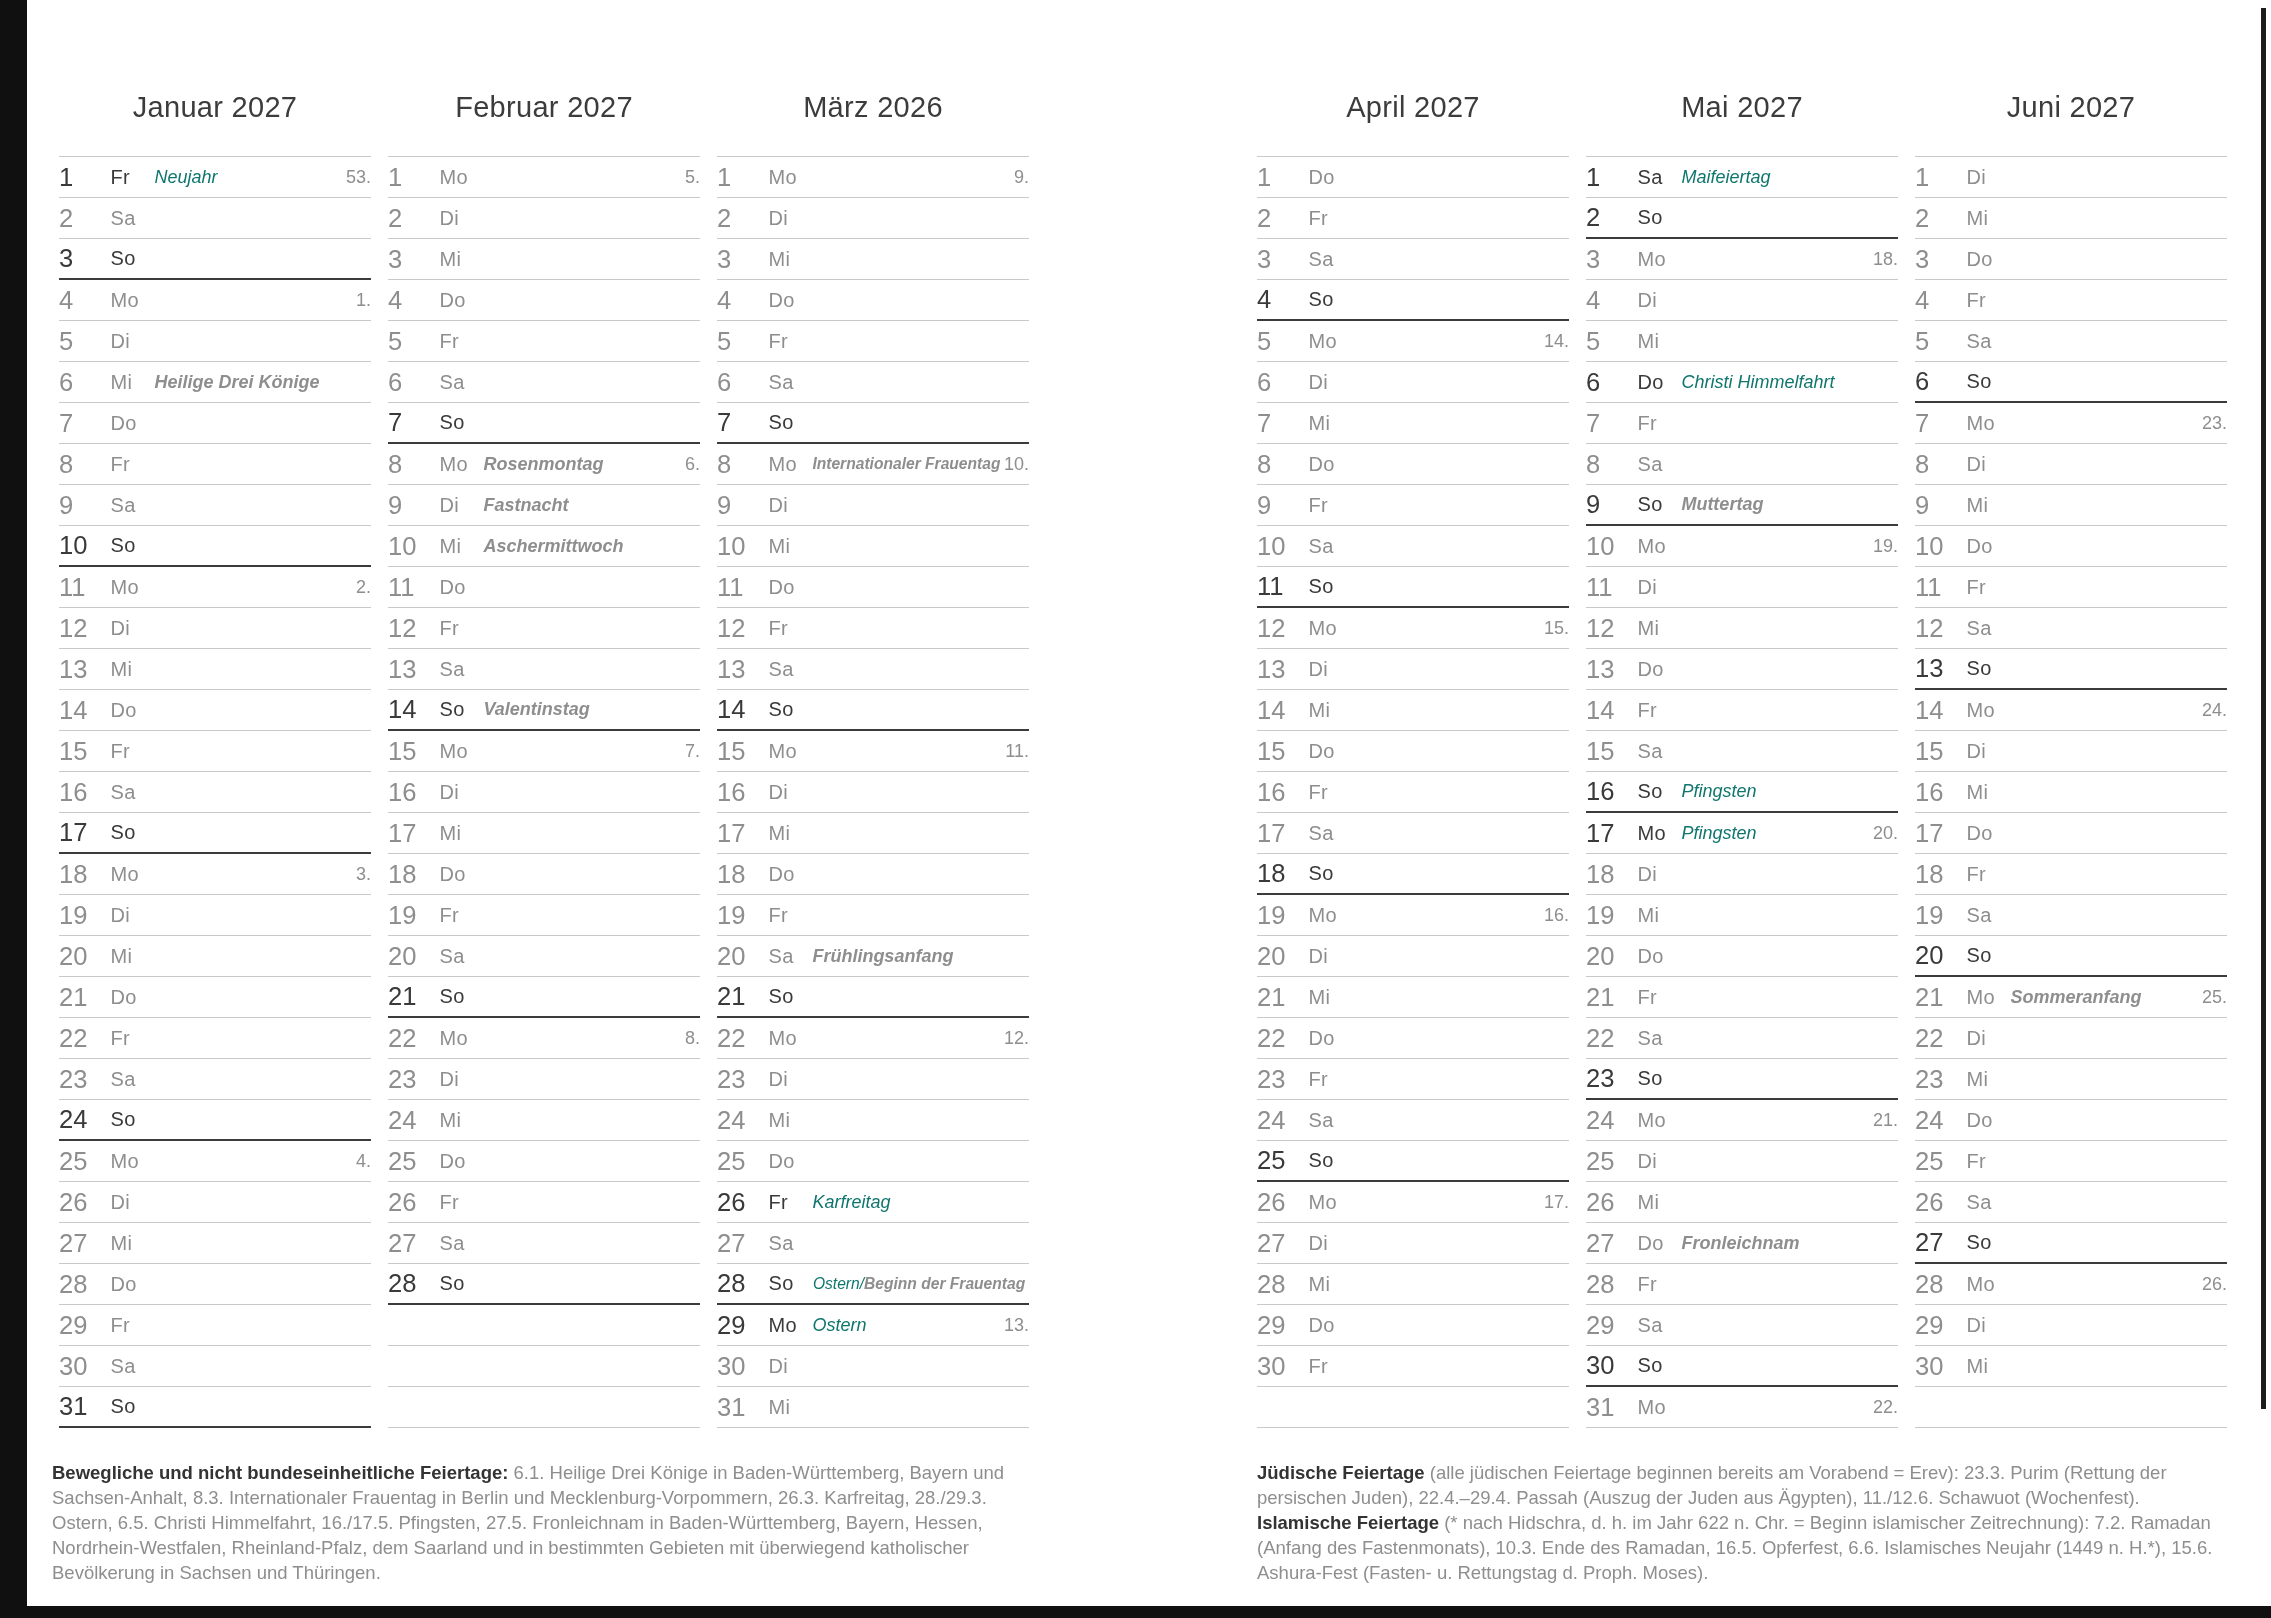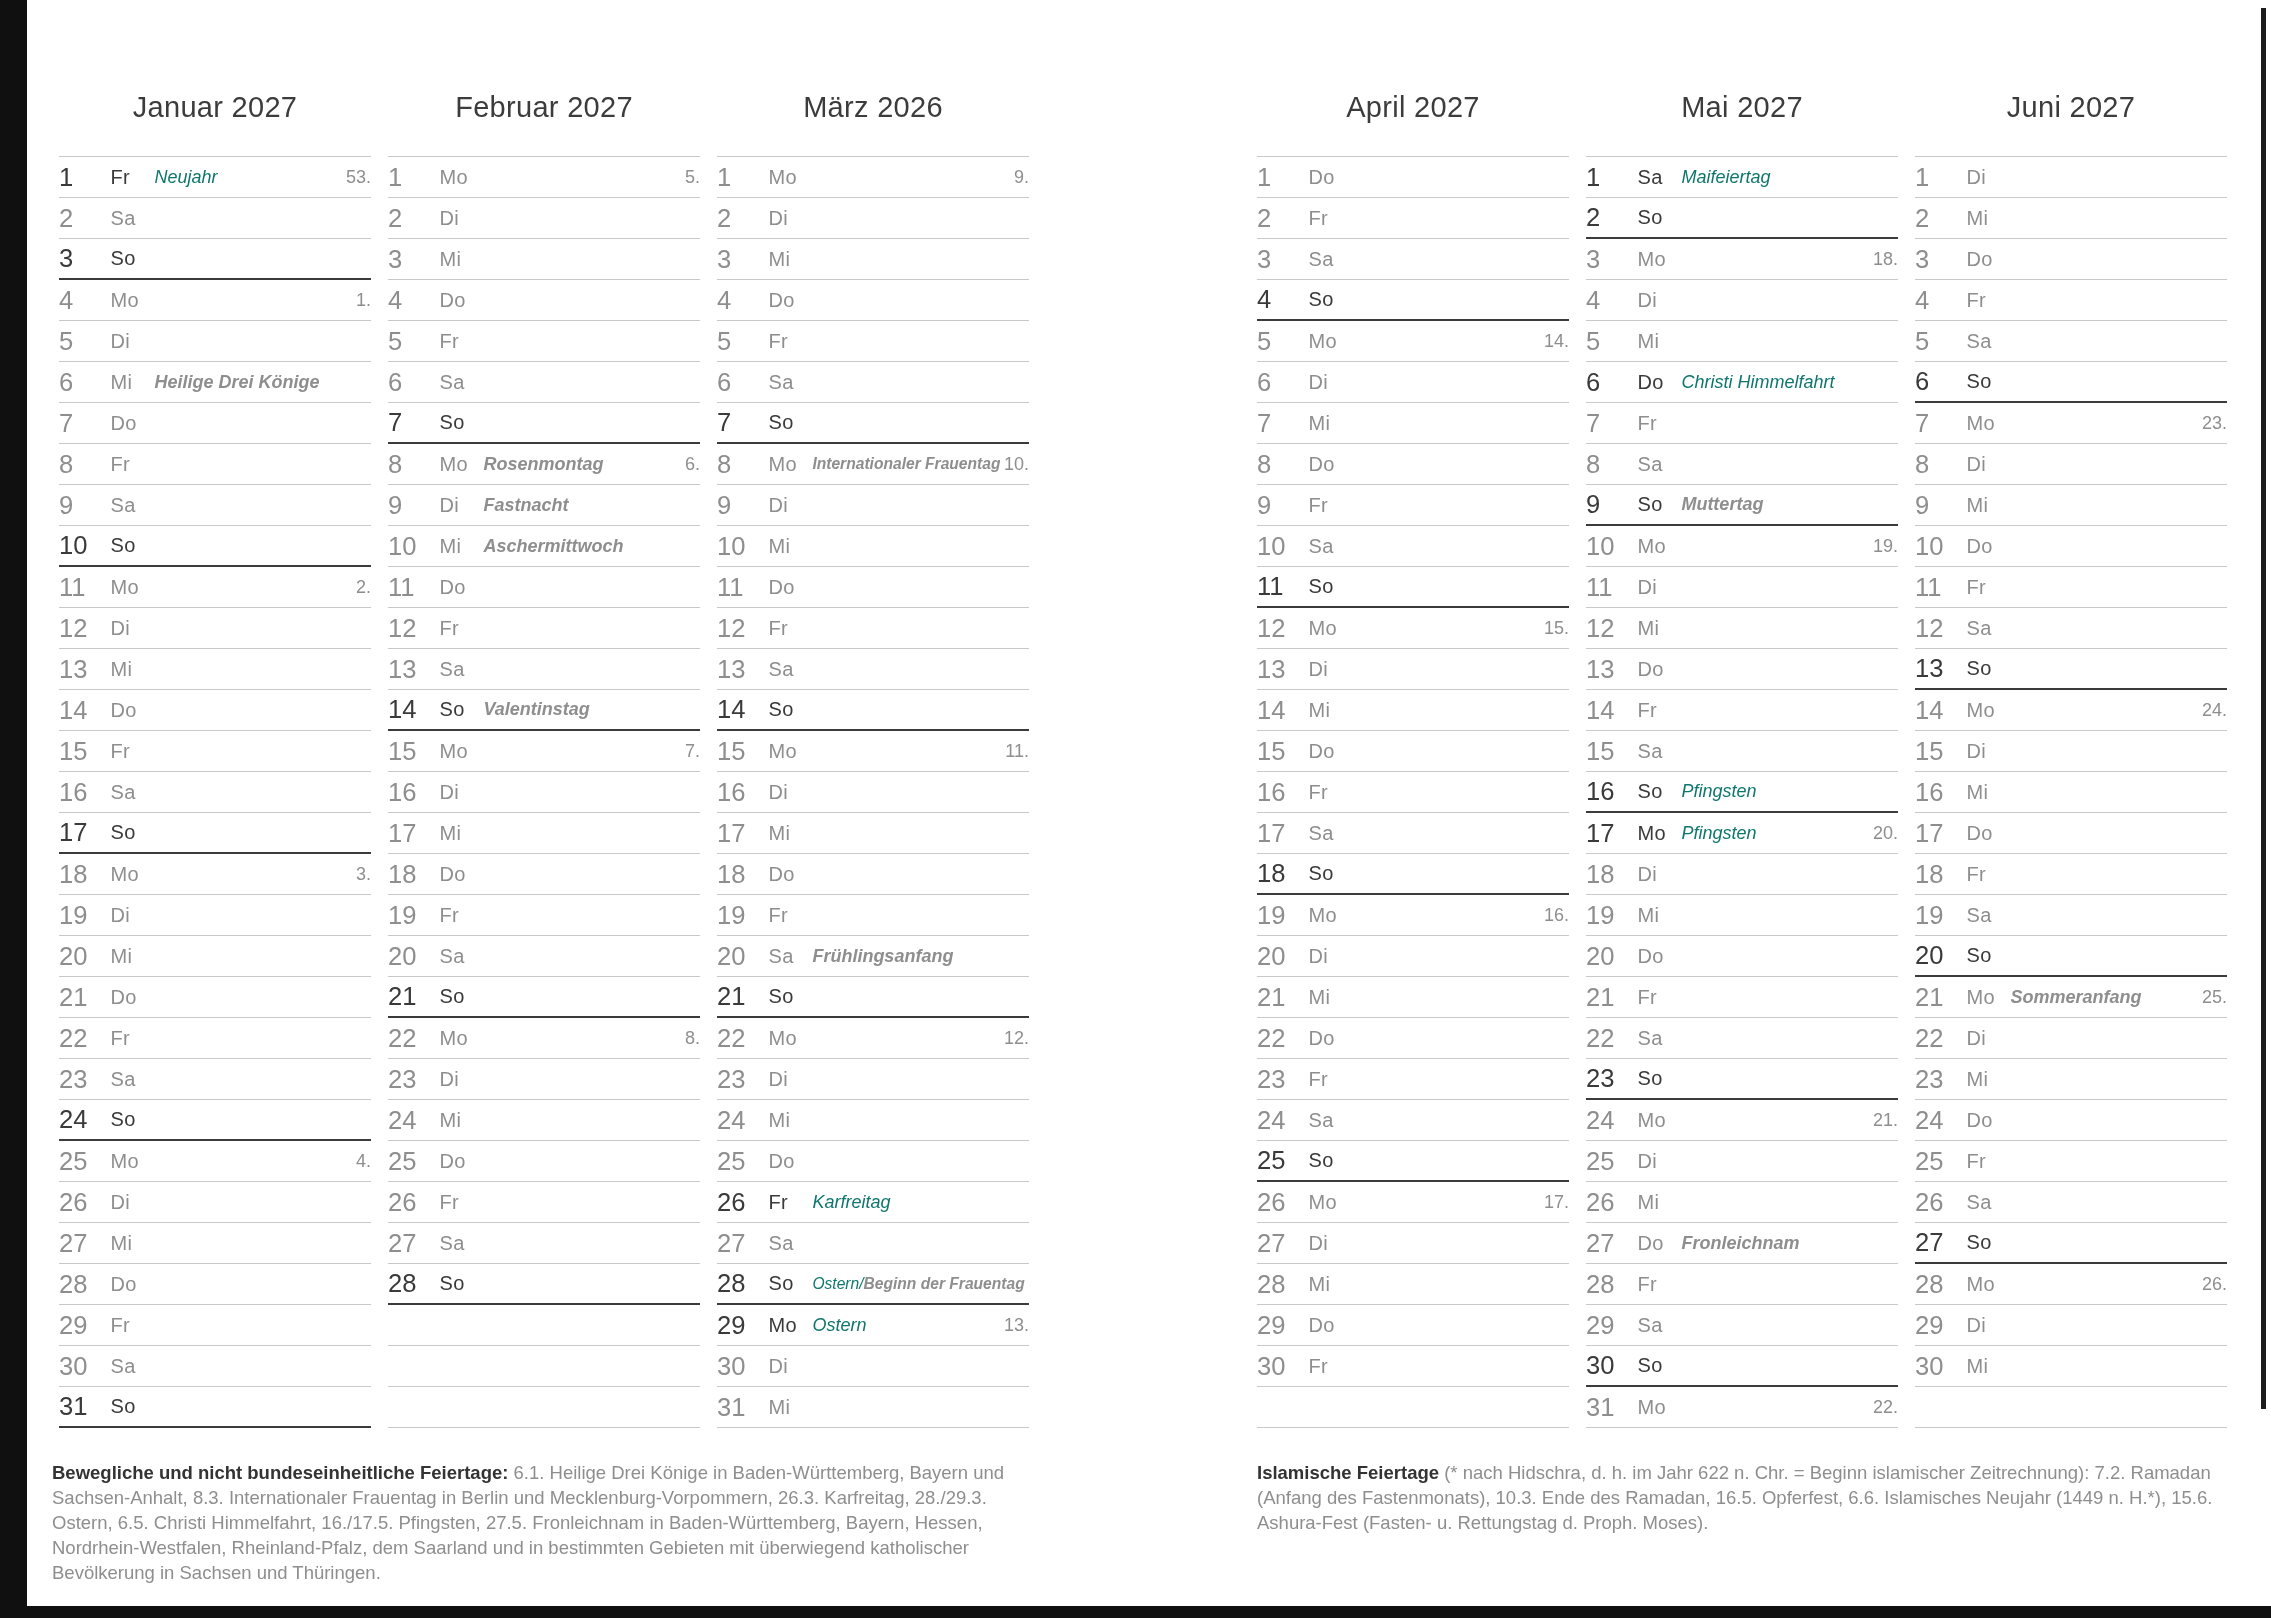--- a/index.html
+++ b/index.html
@@ -12,21 +12,21 @@
   .m0{left:59px;}  .m1{left:388px;} .m2{left:717px;}
   .m3{left:1257px;}.m4{left:1586px;}.m5{left:1915px;}
   .month-title{position:absolute;top:47px;width:100%;text-align:center;font-size:29px;color:#3c3c3c;letter-spacing:0.3px;margin-top:44px;}
   .month-grid{position:absolute;top:156px;width:100%;border-top:0.9px solid #c9c9c9;}
   .row{box-sizing:border-box;height:41px;display:flex;align-items:center;border-bottom:0.9px solid #c9c9c9;}
   .row.s{border-bottom:2.8px solid #3b3b3b;}
   .num{width:40px;font-size:25.6px;color:#8e8e8e;flex:none;}
   .wd{width:44px;margin-left:11.4px;font-size:20px;color:#8e8e8e;letter-spacing:0.5px;flex:none;}
   .row.s .num,.row.h .num,.row.s .wd,.row.h .wd{color:#3a3a3a;}
   .note{flex:1 1 auto;font-size:18px;font-style:italic;white-space:nowrap;overflow:hidden;}
-  .note.sm{font-size:15.6px;}
+  .note.sm{font-size:15.6px;text-align:right;}
   .note .d{color:#0f766e;}
   .note .g{color:#8e8e8e;font-weight:bold;}
   .wk{margin-left:auto;font-size:18px;color:#8e8e8e;flex:none;padding-left:3.8px;}
   .footnote{position:absolute;top:1460px;font-size:18.5px;line-height:25px;color:#8e8e8e;}
   .footnote.fl{left:52px;width:975px;}
   .footnote.fr{left:1257px;width:989px;}
   .footnote b{color:#333;font-weight:bold;}
   .footnote p{margin:0;}
 </style>
 </head>
@@ -1155,20 +1155,23 @@
       </div>
   </div>
 
   <div class="footnote fl">
     <p>
       <b>Bewegliche und nicht bundeseinheitliche Feiertage:</b><span> 6.1. Heilige Drei Könige in Baden-Württemberg, Bayern und Sachsen-Anhalt, 8.3. Internationaler Frauentag in Berlin und Mecklenburg-Vorpommern, 26.3. Karfreitag, 28./29.3. Ostern, 6.5. Christi Himmelfahrt, 16./17.5. Pfingsten, 27.5. Fronleichnam in Baden-Württemberg, Bayern, Hessen, Nordrhein-Westfalen, Rheinland-Pfalz, dem Saarland und in bestimmten Gebieten mit überwiegend katholischer Bevölkerung in Sachsen und Thüringen.</span>
     </p>
   </div>
   <div class="footnote fr">
     <p>
+      <b>Jüdische Feiertage</b><span> (alle jüdischen Feiertage beginnen bereits am Vorabend = Erev): 23.3. Purim (Rettung der persischen Juden), 22.4.–29.4. Passah (Auszug der Juden aus Ägypten), 11./12.6. Schawuot (Wochenfest).</span>
+    </p>
+    <p>
       <b>Islamische Feiertage</b><span> (* nach Hidschra, d. h. im Jahr 622 n. Chr. = Beginn islamischer Zeitrechnung): 7.2. Ramadan (Anfang des Fastenmonats), 10.3. Ende des Ramadan, 16.5. Opferfest, 6.6. Islamisches Neujahr (1449 n. H.*), 15.6. Ashura-Fest (Fasten- u. Rettungstag d. Proph. Moses).</span>
     </p>
   </div>
 
   <div class="edge-left"></div>
   <div class="edge-bottom"></div>
   <div class="edge-right"></div>
 </div>
 
 

